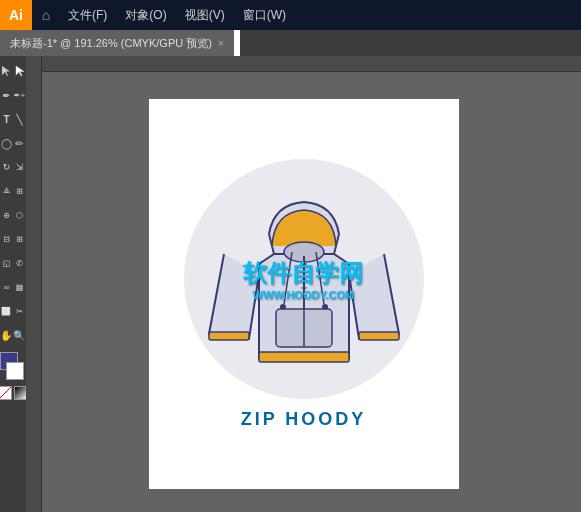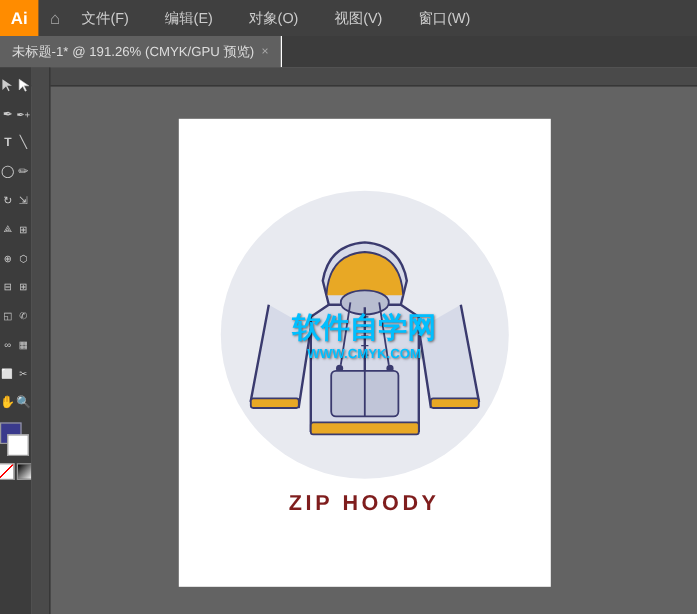--- a/index.html
+++ b/index.html
@@ -8,21 +8,21 @@
       height: 512px;
       background: #535353;
       font-family: Arial, sans-serif;
       overflow: hidden;
       display: flex;
       flex-direction: column;
     }
 
     
     .menu-bar {
-      background: #404040;
+      background: #0f172a;
       height: 30px;
       display: flex;
       align-items: center;
       flex-shrink: 0;
     }
     .ai-logo {
       width: 32px;
       height: 30px;
       background: #ff8c00;
       display: flex;
@@ -38,21 +38,21 @@
       height: 30px;
       display: flex;
       align-items: center;
       justify-content: center;
       color: #aaa;
       font-size: 14px;
     }
     .menu-items {
       display: flex;
       align-items: center;
-      gap: 14px;
+      gap: 2px;
       justify-content: flex-end;
     }
     .menu-item {
       color: #ccc;
       font-size: 12px;
       padding: 0 8px;
       height: 30px;
       display: flex;
       align-items: center;
       cursor: pointer;
@@ -69,21 +69,21 @@
     }
     .tab {
       background: #606060;
       color: #ddd;
       font-size: 11px;
       padding: 0 10px;
       height: 26px;
       display: flex;
       align-items: center;
       gap: 6px;
-      border-right: 1px solid #ffffff;
+      border-right: 6px solid #ffffff;
     }
     .tab-close {
       color: #aaa;
       cursor: pointer;
       font-size: 10px;
     }
 
     
     .main-content {
       display: flex;
@@ -249,36 +249,35 @@
     .watermark-url {
       color: #00bfff;
       font-size: 11px;
       font-weight: bold;
       text-shadow: 1px 1px 2px rgba(0,0,0,0.5);
     }
 
     .zip-label {
       font-size: 18px;
       letter-spacing: 3px;
-      color: #7f1d1d;
+      color: #0369a1;
       font-weight: 600;
       text-transform: uppercase;
     }
   </style>
 </head>
 <body>
 
 <div class="menu-bar">
   <div class="ai-logo">
     <span>Ai</span>
   </div>
   <div class="menu-home-icon">⌂</div>
   <div class="menu-items">
     <div class="menu-item">文件(F)</div>
-    <div class="menu-item">编辑(E)</div>
     <div class="menu-item">对象(O)</div>
     <div class="menu-item">视图(V)</div>
     <div class="menu-item">窗口(W)</div>
   </div>
 </div>
 
 <div class="tab-bar">
   <div class="tab">
     <span>未标题-1* @ 191.26% (CMYK/GPU 预览)</span>
     <span class="tab-close">×</span>
@@ -400,20 +399,20 @@
 
           <line x1="97" y1="90" x2="103" y2="90" stroke="#3a3a6e" stroke-width="1"></line>
           <line x1="97" y1="98" x2="103" y2="98" stroke="#3a3a6e" stroke-width="1"></line>
           <line x1="97" y1="106" x2="103" y2="106" stroke="#3a3a6e" stroke-width="1"></line>
           <line x1="97" y1="114" x2="103" y2="114" stroke="#3a3a6e" stroke-width="1"></line>
           <line x1="97" y1="122" x2="103" y2="122" stroke="#3a3a6e" stroke-width="1"></line>
         </svg>
 
         <div class="watermark">
           <div class="watermark-main">软件自学网</div>
-          <div class="watermark-url">WWW.CMYK.COM</div>
+          <div class="watermark-url">WWW.HOODY.COM</div>
         </div>
       </div>
 
       <div class="zip-label">ZIP HOODY</div>
     </div>
   </div>
 </div>
 
 </body></html>

